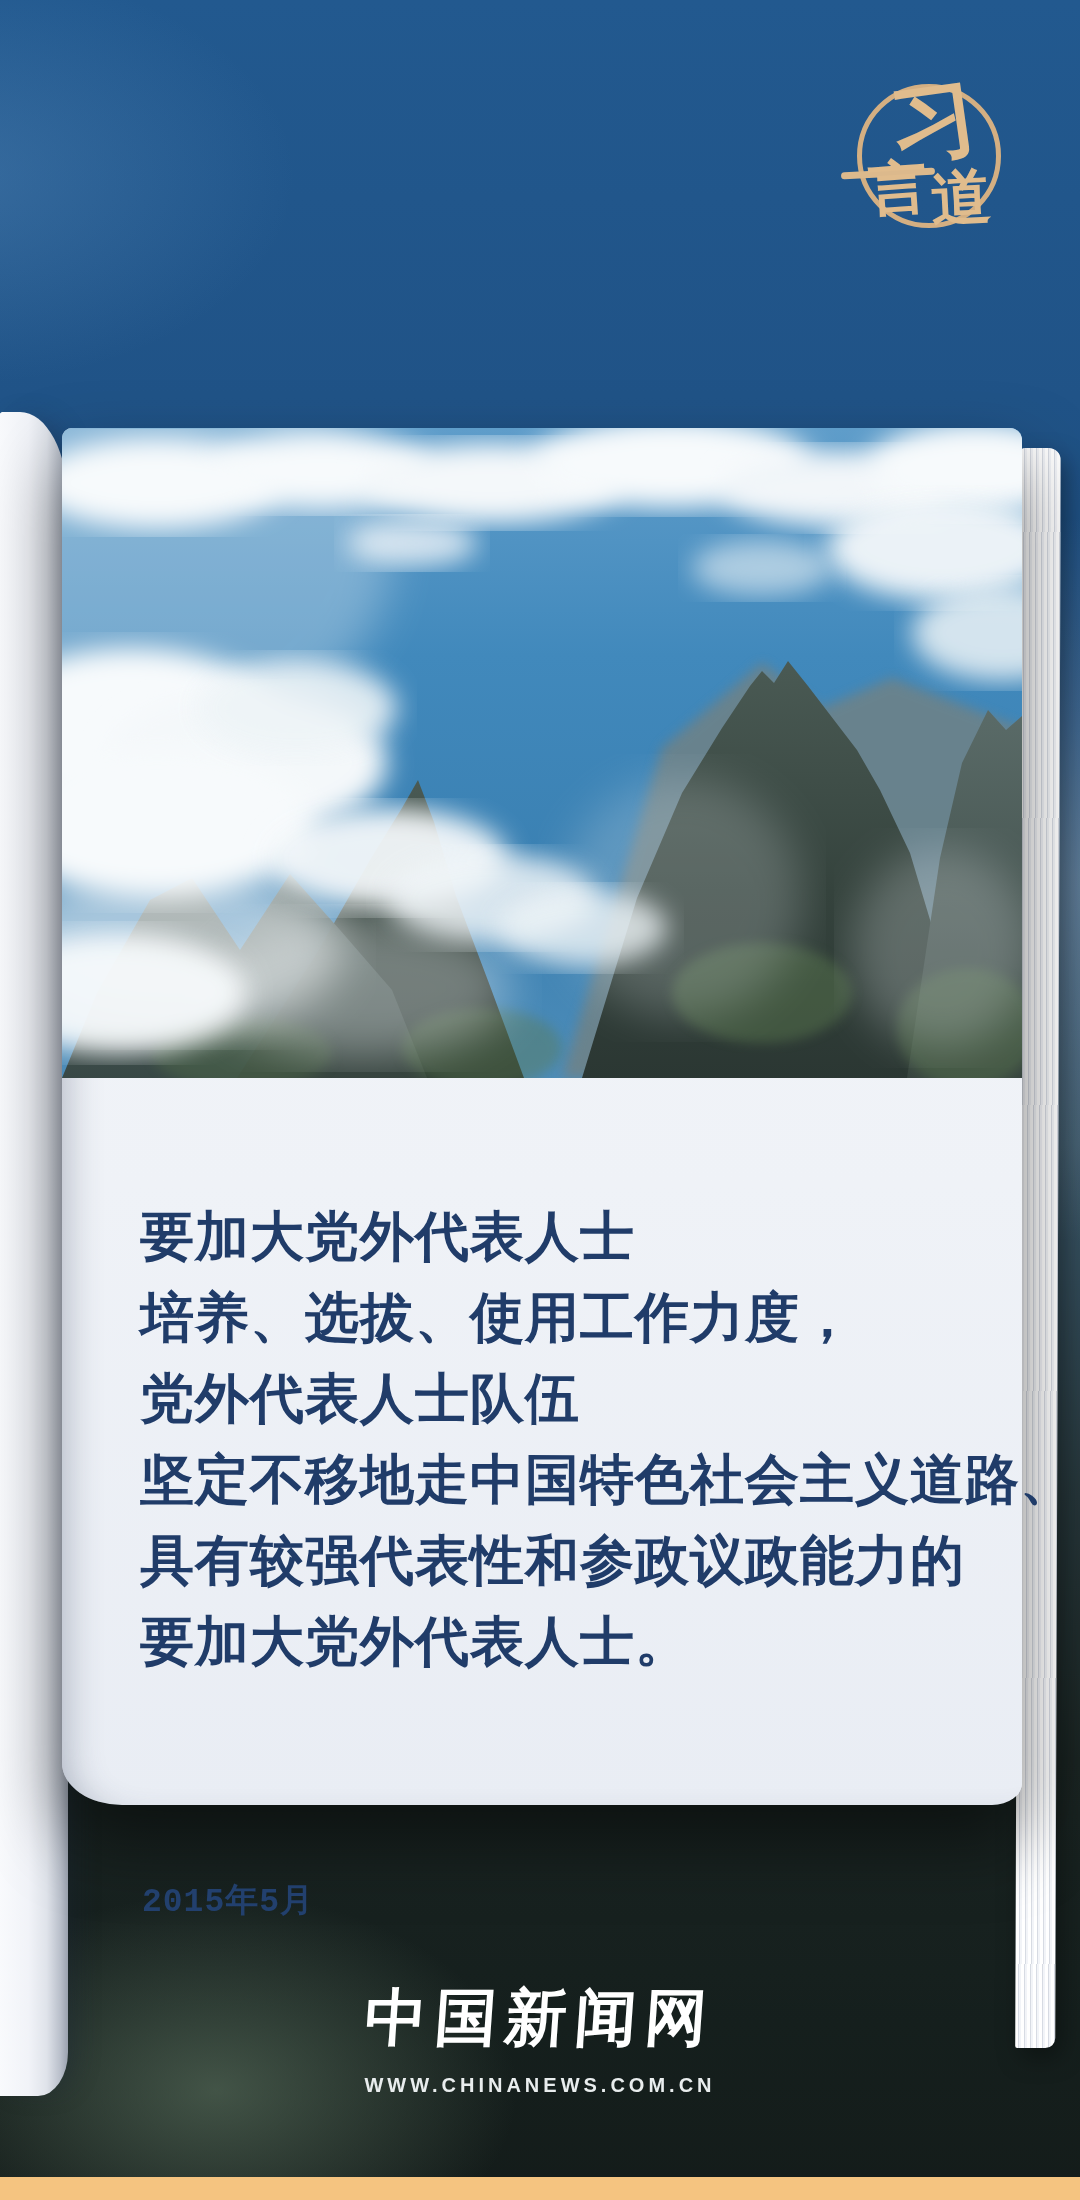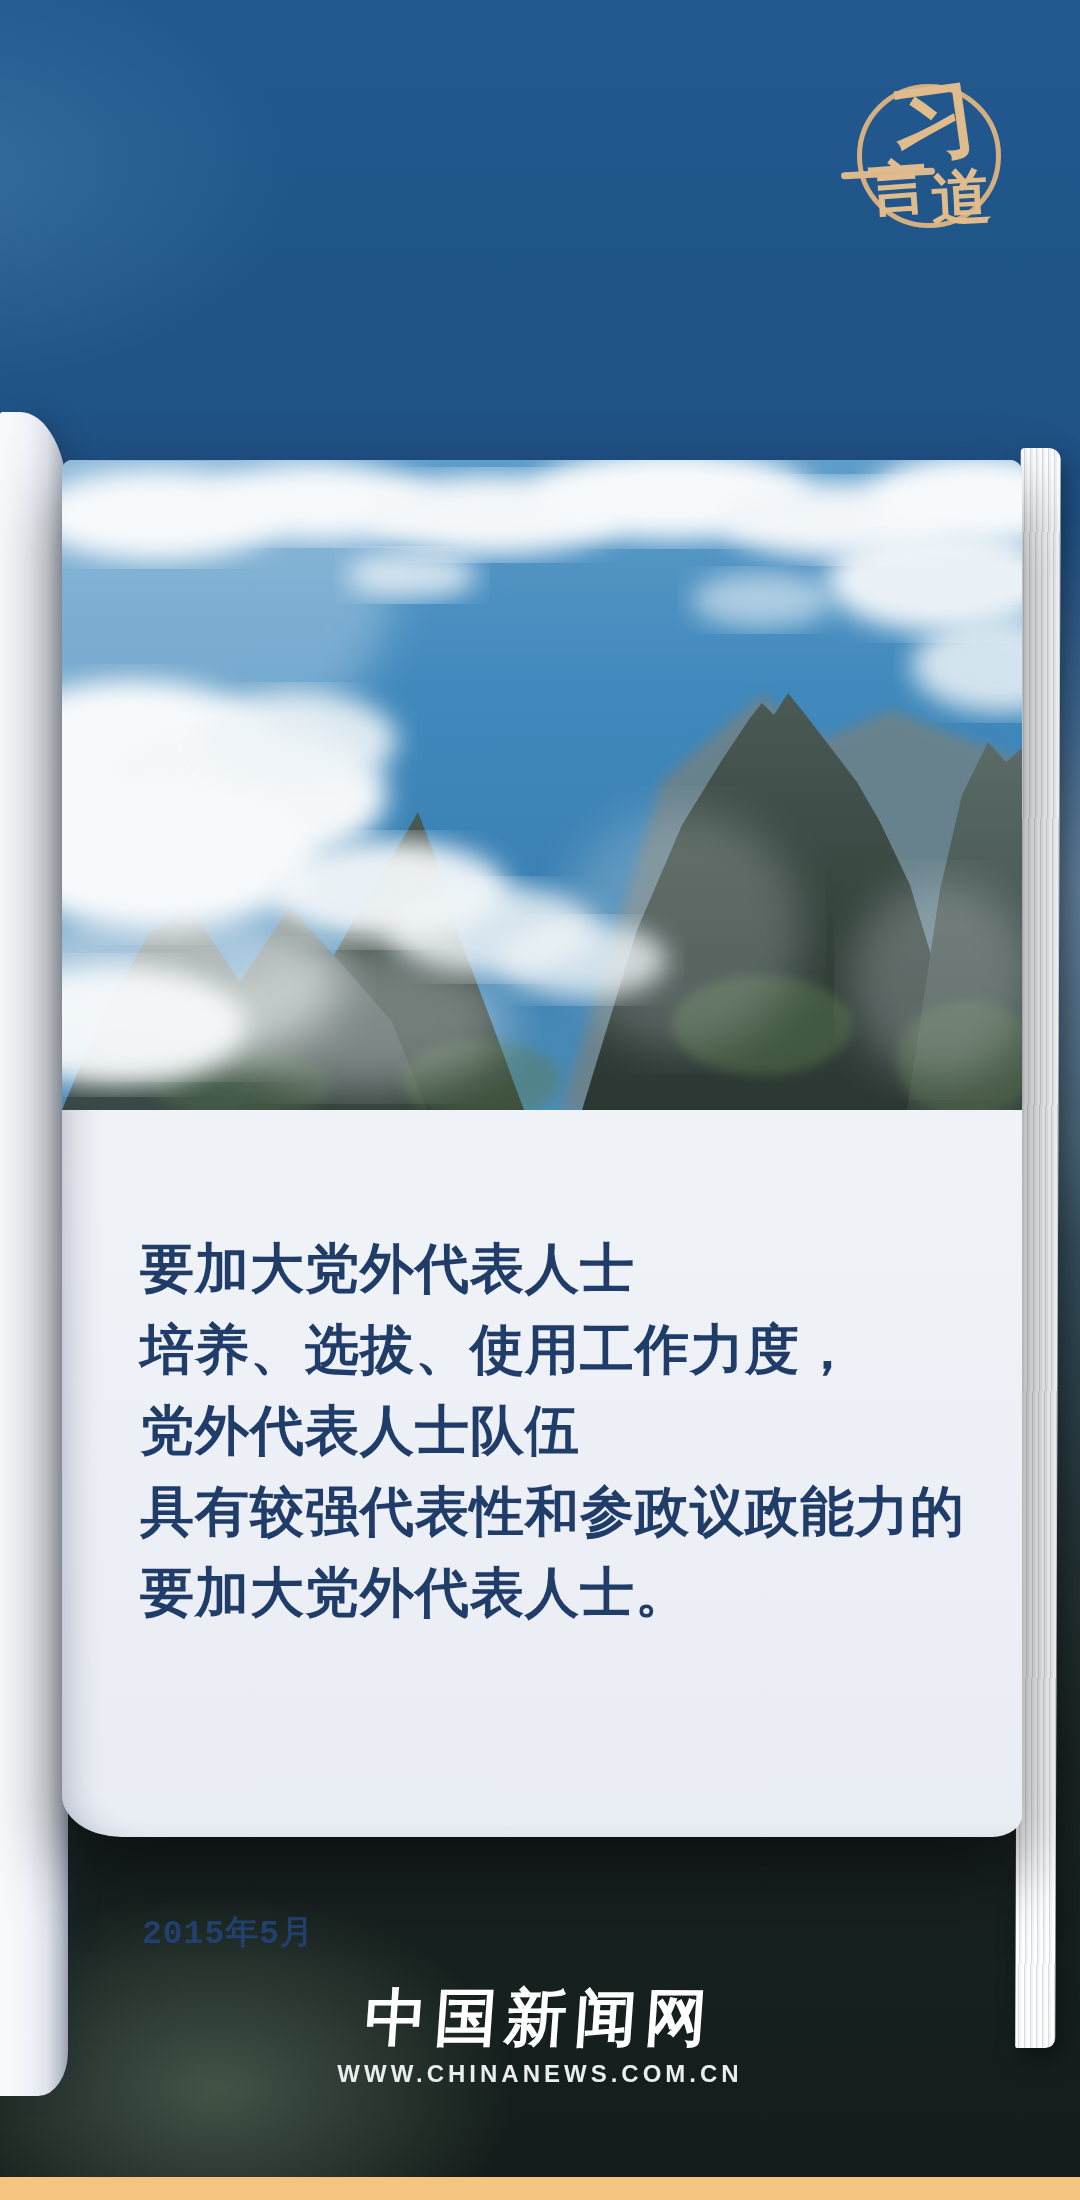--- a/index.html
+++ b/index.html
@@ -31,21 +31,20 @@
     position:absolute;left:-8px;top:212px;width:76px;height:1684px;
     background:linear-gradient(90deg,#fbfcfe 0%,#f1f3f8 48%,#dfe3ea 72%,#b9bfca 90%,#9aa1ae 100%);
     border-radius:10px 48px 30px 0 / 80px 90px 44px 0;
     box-shadow:14px 0 26px -8px rgba(30,40,60,.35);
   }
   .page{
     position:absolute;left:62px;top:228px;width:960px;height:1377px;
     background:linear-gradient(180deg,#f4f6fa 0%,#eff2f7 55%,#e9edf4 100%);
     border-radius:10px 12px 30px 60px / 10px 14px 22px 42px;
     box-shadow:0 36px 70px rgba(0,0,0,.5), inset 26px 0 34px -20px rgba(60,72,95,.32);
-    margin-top:32px;
   }
   .photo{
     position:absolute;left:0;top:0;width:960px;height:650px;overflow:hidden;
     border-radius:10px 12px 0 0;
   }
   .photo svg{display:block;}
   
   .quote{
     position:absolute;left:78px;top:768px;width:860px;
     color:#203c69;font-weight:bold;font-size:54px;line-height:81px;
@@ -72,21 +71,21 @@
   }
   
   .footer{
     position:absolute;left:0;top:1984px;width:1080px;text-align:center;color:#ffffff;
   }
   .site-name{
     font-family:"Liberation Serif",serif;font-weight:bold;font-size:62px;line-height:1.1;
     letter-spacing:8px;transform:skewX(-4deg);display:inline-block;
   }
   .site-url{
-    margin-top:8px;font-size:24px;letter-spacing:4px;color:#e9edee;font-weight:bold;
+    margin-top:22px;font-size:20px;letter-spacing:4px;color:#e9edee;font-weight:bold;
   }
   .gold-bar{
     position:absolute;left:0;bottom:0;width:1080px;height:23px;background:#f5c480;
   }
 </style>
 </head>
 <body>
 
 <div class="canvas">
   <div class="bg"></div>
@@ -178,20 +177,21 @@
           <ellipse cx="880" cy="120" rx="115" ry="52" fill="#f4f8fa" opacity="0.95" filter="url(#cloud)"></ellipse>
           <ellipse cx="940" cy="205" rx="90" ry="48" fill="#eef4f7" opacity="0.85" filter="url(#cloud)"></ellipse>
           <ellipse cx="700" cy="140" rx="70" ry="28" fill="#eef4f7" opacity="0.6" filter="url(#cloud)"></ellipse>
         </svg>
       </div>
 
       <div class="quote">
         <div>要加大党外代表人士</div>
         <div>培养、选拔、使用工作力度，</div>
         <div>党外代表人士队伍</div>
+        <div>坚定不移地走中国特色社会主义道路、</div>
         <div>具有较强代表性和参政议政能力的</div>
         <div>要加大党外代表人士。</div>
       </div>
 
       <div class="attribution">
         <div>2015年5月</div>
       </div>
 
     </div>
   </div>

